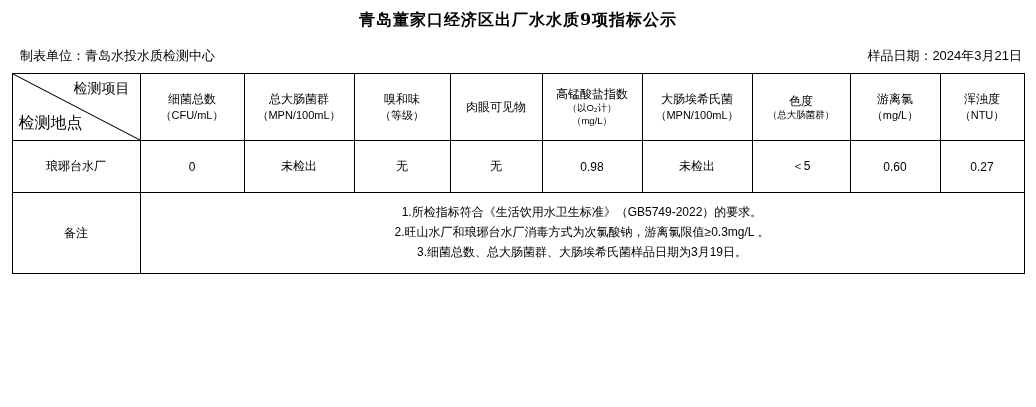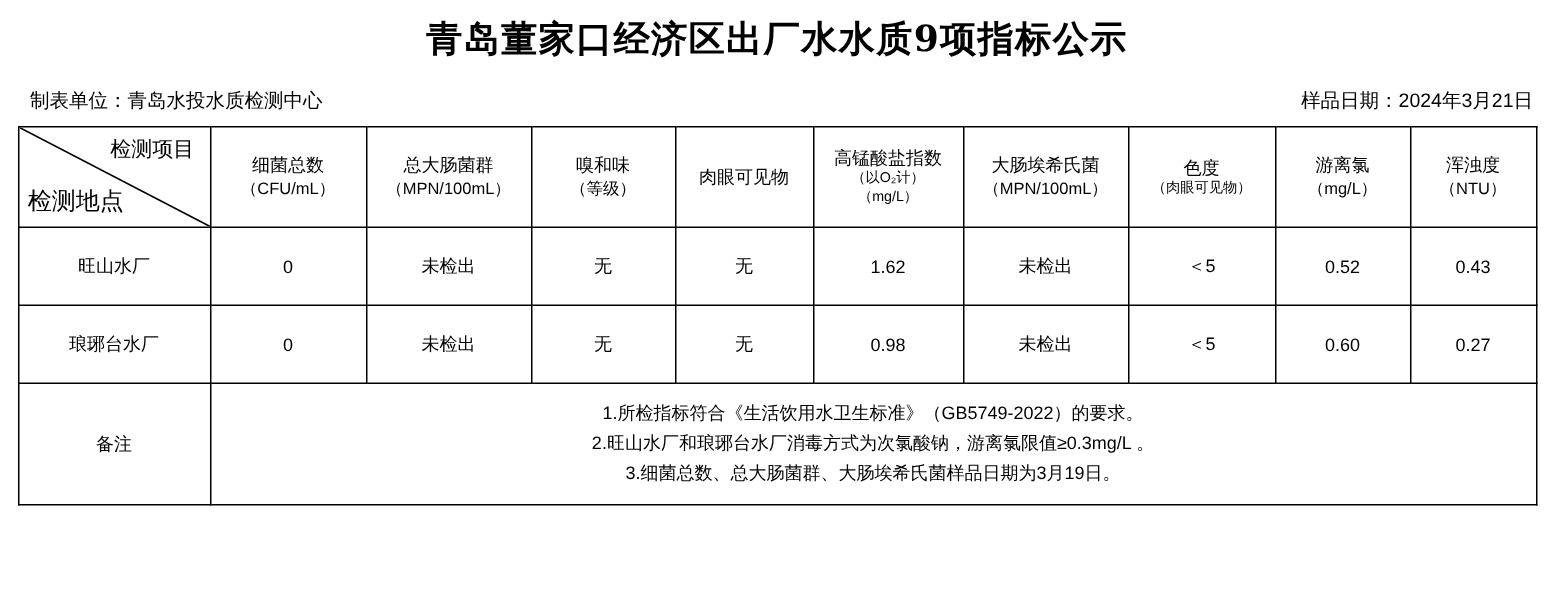--- a/index.html
+++ b/index.html
@@ -18,21 +18,21 @@
   .page {
     width: 1036px;
     height: 407px;
     position: relative;
     box-sizing: border-box;
   }
   .title {
     text-align: center;
     font-family: "DejaVu Serif", "Liberation Serif", serif;
     font-weight: bold;
-    font-size: 24px;
+    font-size: 16px;
     letter-spacing: 1px;
     padding-top: 10px;
     padding-bottom: 2px;
   }
   .meta-row {
     display: flex;
     justify-content: space-between;
     align-items: center;
     font-size: 13px;
     padding: 14px 14px 8px 20px;
@@ -163,45 +163,33 @@
           <span class="l1">高锰酸盐指数</span>
           <span class="l3">（以O₂计）</span>
           <span class="l3">（mg/L）</span>
         </td>
         <td class="hdr-cell">
           <span class="l1">大肠埃希氏菌</span>
           <span class="l2">（MPN/100mL）</span>
         </td>
         <td class="hdr-cell">
           <span class="l1">色度</span>
-          <span class="l3">（肉眼可见物）</span>
+          <span class="l3">（总大肠菌群）</span>
         </td>
         <td class="hdr-cell">
           <span class="l1">游离氯</span>
           <span class="l2">（mg/L）</span>
         </td>
         <td class="hdr-cell">
           <span class="l1">浑浊度</span>
           <span class="l2">（NTU）</span>
         </td>
       </tr>
     </thead>
     <tbody>
-      <tr>
-        <td class="row-cell row-label">旺山水厂</td>
-        <td class="row-cell">0</td>
-        <td class="row-cell">未检出</td>
-        <td class="row-cell">无</td>
-        <td class="row-cell">无</td>
-        <td class="row-cell">1.62</td>
-        <td class="row-cell">未检出</td>
-        <td class="row-cell">＜5</td>
-        <td class="row-cell">0.52</td>
-        <td class="row-cell">0.43</td>
-      </tr>
       <tr>
         <td class="row-cell row-label">琅琊台水厂</td>
         <td class="row-cell">0</td>
         <td class="row-cell">未检出</td>
         <td class="row-cell">无</td>
         <td class="row-cell">无</td>
         <td class="row-cell">0.98</td>
         <td class="row-cell">未检出</td>
         <td class="row-cell">＜5</td>
         <td class="row-cell">0.60</td>

